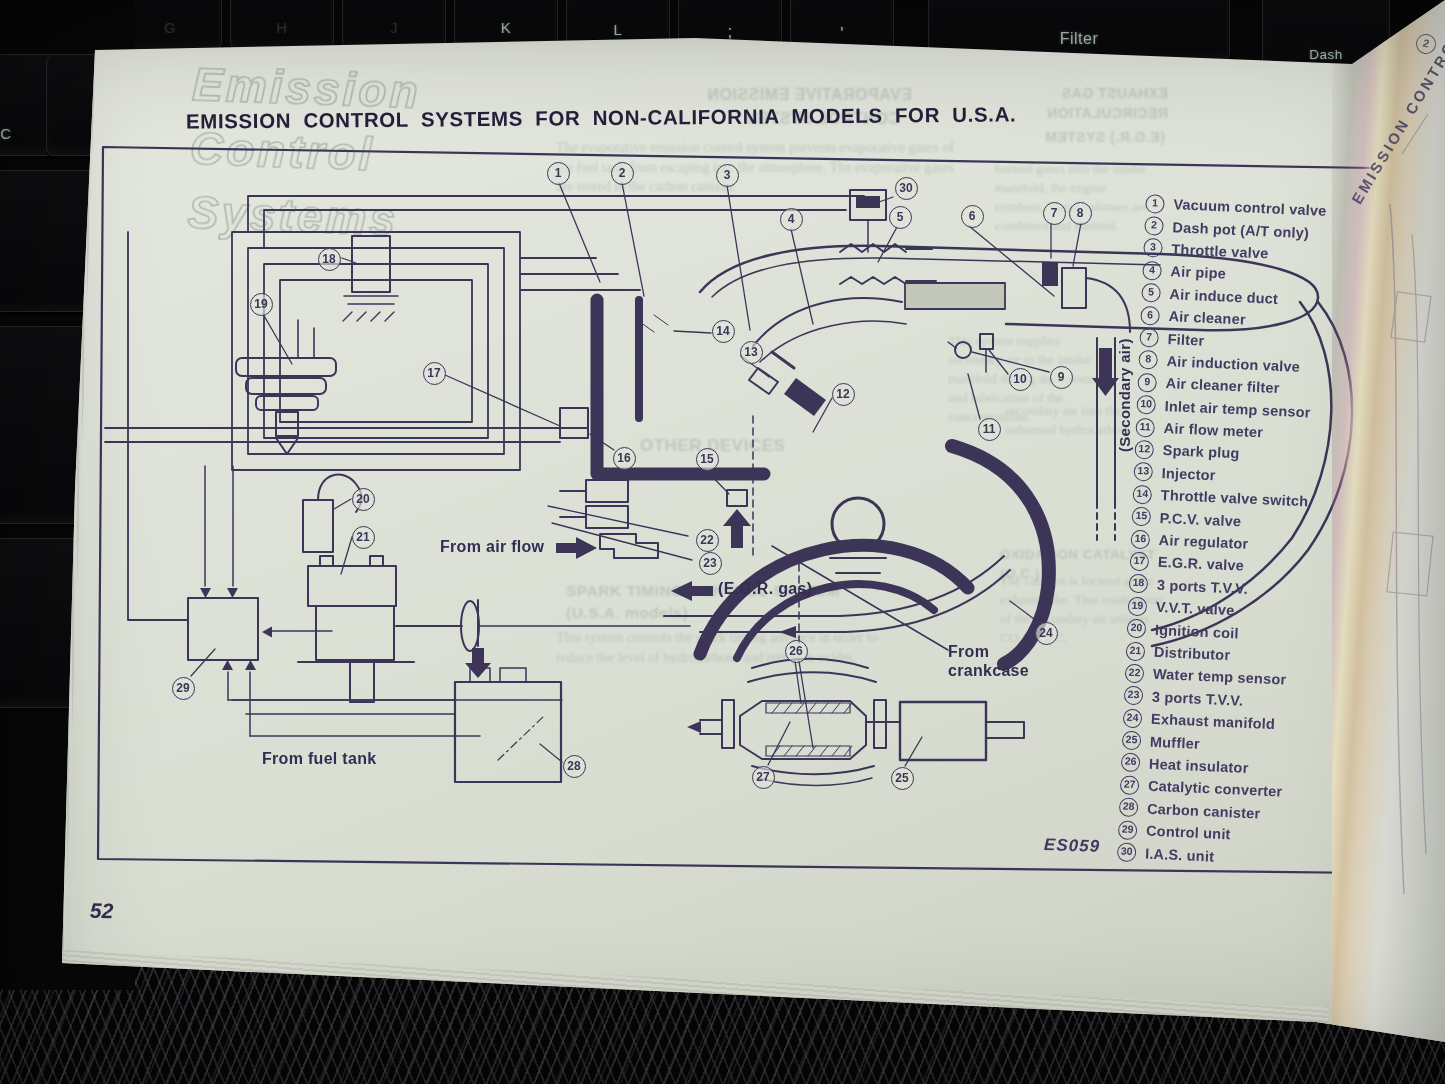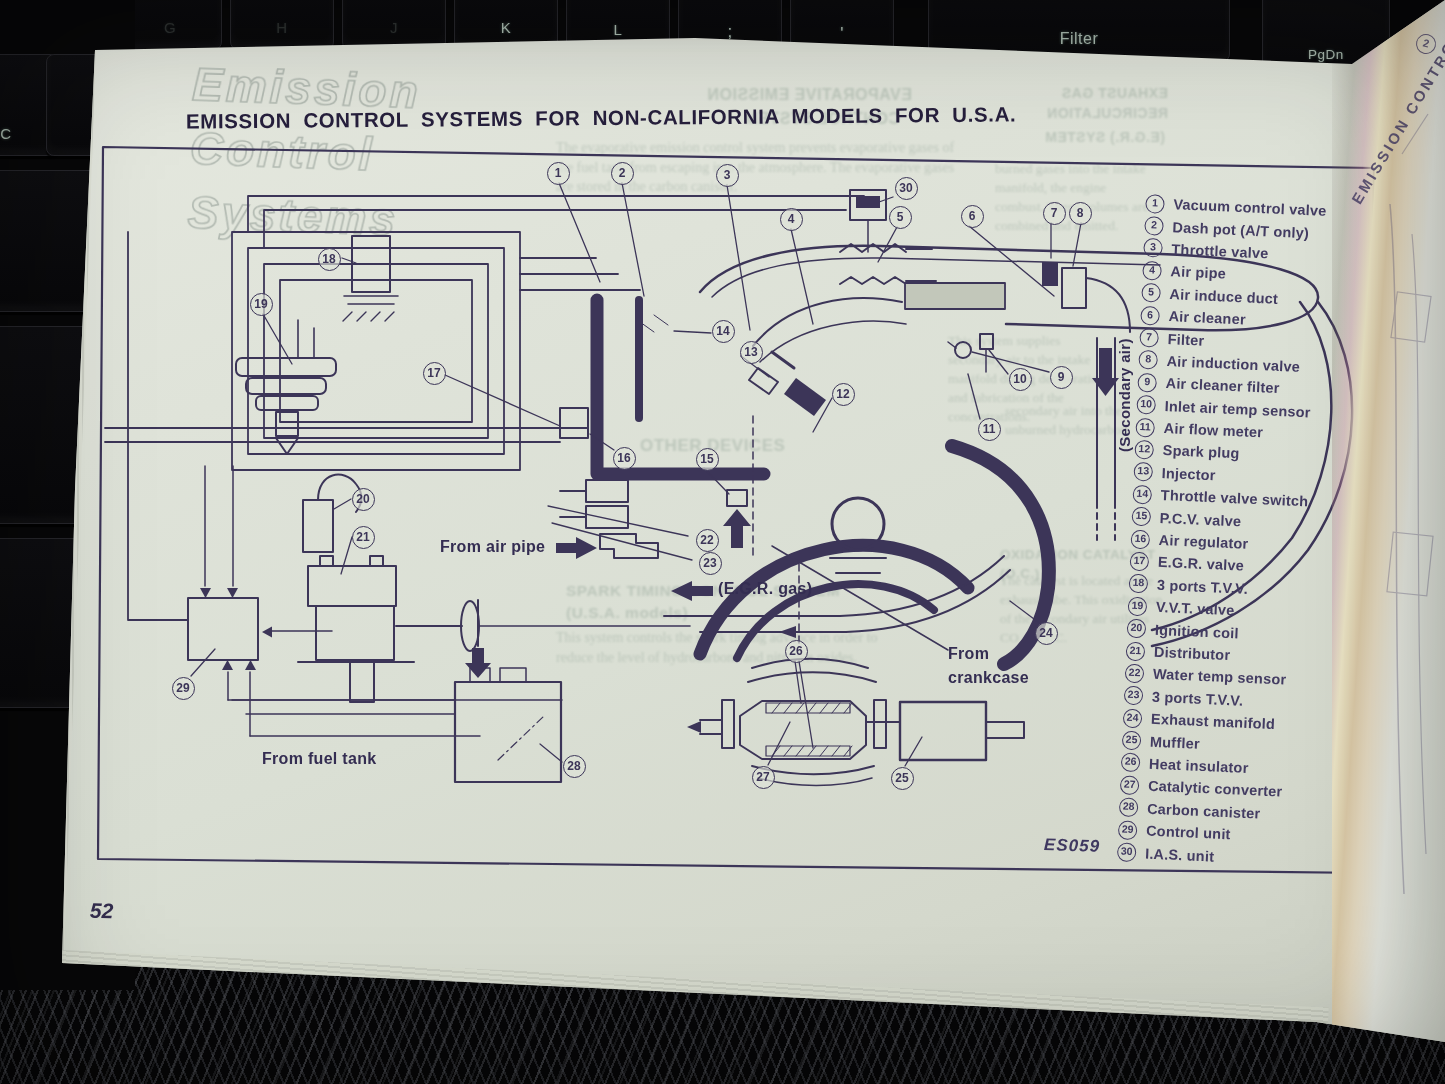--- a/index.html
+++ b/index.html
@@ -93,21 +93,21 @@
       <div class="key" style="left: 678px; top: -58px; width: 104px; height: 114px;">
         <span class="key-label" style="font-size: 17px;">;</span>
       </div>
       <div class="key" style="left: 790px; top: -56px; width: 104px; height: 114px;">
         <span class="key-label" style="font-size: 17px;">'</span>
       </div>
       <div class="key" style="left: 928px; top: -52px; width: 302px; height: 114px;">
         <span class="key-label" style="font-size: 16px;">Filter</span>
       </div>
       <div class="key" style="left: 1262px; top: -24px; width: 128px; height: 100px;">
-        <span class="key-label" style="font-size: 13.5px;">PgDn</span>
+        <span class="key-label" style="font-size: 13.5px;">Dash</span>
       </div>
     </div>
   <div class="kbd-left" id="kbdLeft">
       <div class="key" style="left: -46px; top: 54px; width: 104px; height: 102px;">
         <span class="key-label">C</span>
       </div>
       <div class="key" style="left: 46px; top: 54px; width: 104px; height: 102px;">
         <span class="key-label">V</span>
       </div>
       <div class="key" style="left: -42px; top: 170px; width: 146px; height: 142px;">
@@ -379,23 +379,23 @@
         <div class="callout" style="left: 709px; top: 562px;">23</div>
         <div class="callout" style="left: 1045px; top: 632px;">24</div>
         <div class="callout" style="left: 901px; top: 777px;">25</div>
         <div class="callout" style="left: 795px; top: 650px;">26</div>
         <div class="callout" style="left: 762px; top: 776px;">27</div>
         <div class="callout" style="left: 573px; top: 765px;">28</div>
         <div class="callout" style="left: 182px; top: 687px;">29</div>
         <div class="callout" style="left: 905px; top: 187px;">30</div>
       </div>
 
-    <div class="dlabel" style="left:440px;top:538px">From air pipe</div>
+    <div class="dlabel" style="left:440px;top:538px">From air flow</div>
     <div class="dlabel" style="left:718px;top:580px">(E.G.R. gas)</div>
-    <div class="dlabel" style="left:948px;top:642px;line-height:24px">From
+    <div class="dlabel" style="left:948px;top:642px;line-height:19px">From
 crankcase</div>
     <div class="dlabel" style="left:262px;top:750px">From fuel tank</div>
     <div class="dlabel vert" style="left:1116px;top:452px">(Secondary air)</div>
     <div class="es">ES059</div>
 
     <div class="legend" id="legendEl">
         <div class="lrow">
           <span class="lnum">1</span>
           <span class="llab">Vacuum control valve</span>
         </div>

